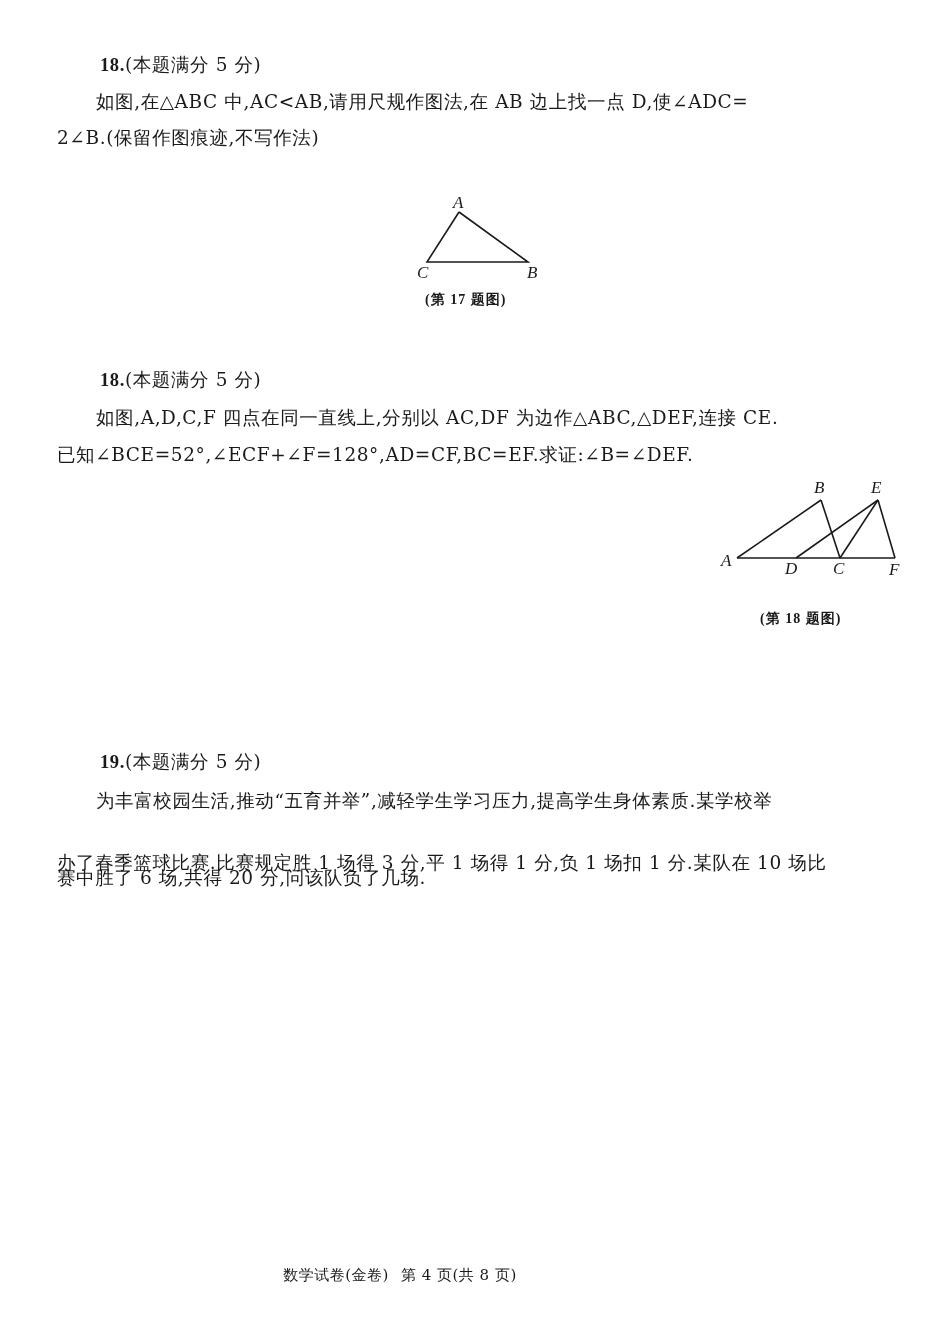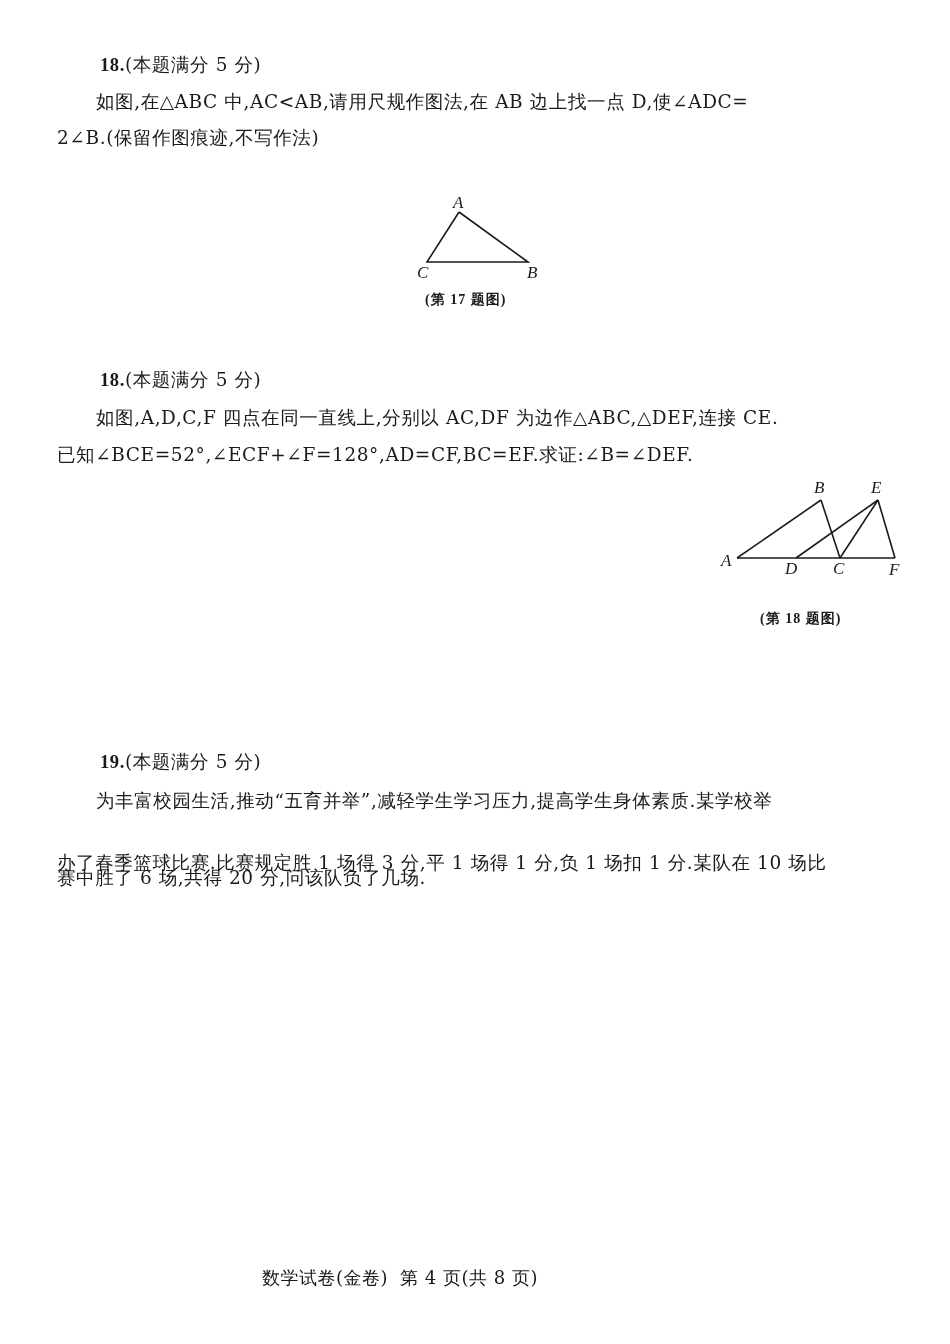--- a/index.html
+++ b/index.html
@@ -15,21 +15,21 @@
   .indent { left: 96px; }
   .qhead { left: 100px; }
   .qnum { font-weight: bold; font-family: "Liberation Serif", serif; }
   .caption {
     position: absolute; font-size: 14px; font-weight: bold;
     font-family: Liberation Serif, serif; white-space: nowrap; letter-spacing: 1px;
   }
   .fig { position: absolute; }
   .footer {
     position: absolute; top: 1266px; left: 0; width: 800px; text-align: center;
-    font-size: 18px; letter-spacing: 0.5px;
+    font-size: 15px; letter-spacing: 0.5px;
   }
   .footer span { margin: 0 6px; }
   svg text { font-family: "Liberation Serif", serif; font-style: italic; font-size: 17px; fill: #1a1a1a; }
 </style>
 </head>
 <body>
 
 <div class="line qhead" style="top:53px;">
   <span class="qnum">18.</span><span>(本题满分 5 分)</span>
 </div>

